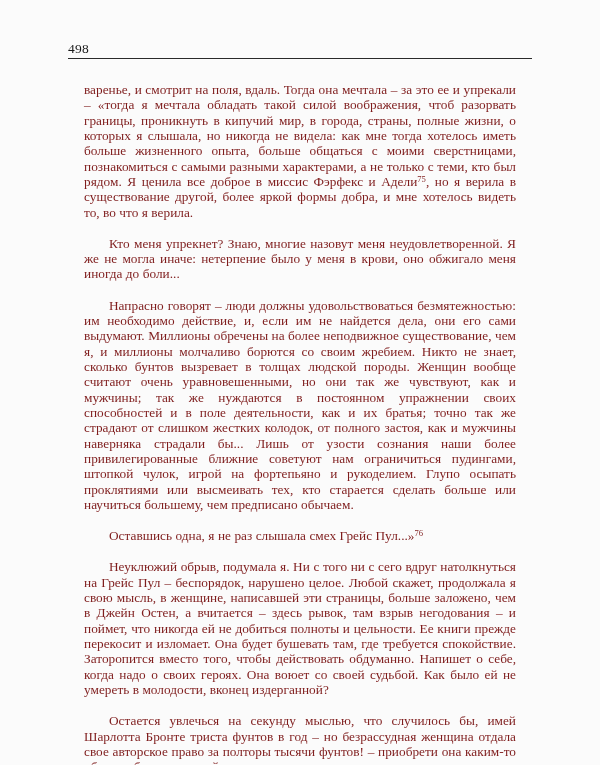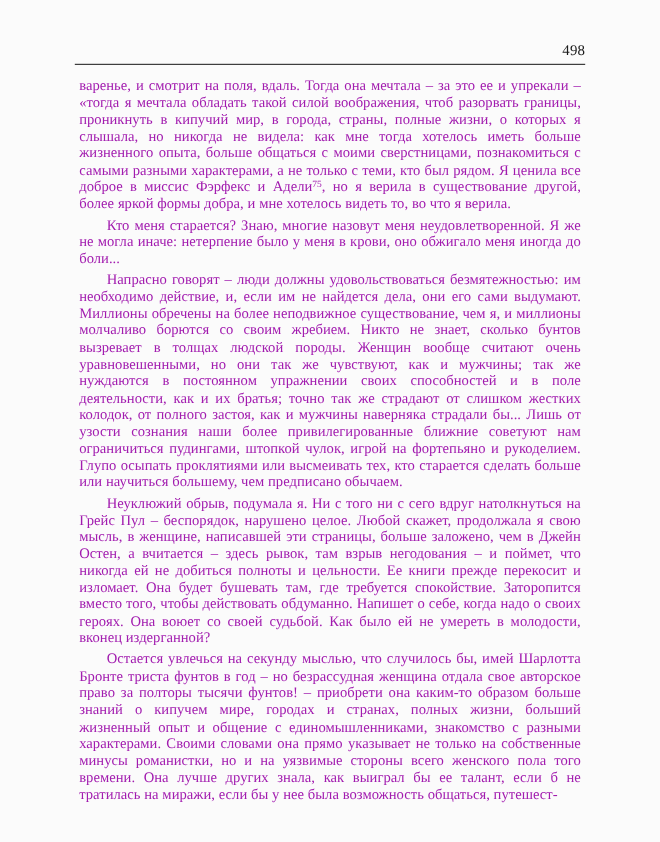--- a/index.html
+++ b/index.html
@@ -24,22 +24,21 @@
   }
 
   
   .running-head {
     position: absolute;
     left: 68px;
     top: 38px;
     width: 464px;
     height: 20px;
     display: flex;
-    align-items: flex-end;
-    flex-direction: column;
+    align-items: center;
   }
   .folio {
     font-family: "Liberation Serif", "DejaVu Serif", serif;
     font-size: 13.5px;
     line-height: 15px;
     color: #1b1b1b;
     letter-spacing: 0.2px;
     white-space: nowrap;
   }
   .head-title {
@@ -64,26 +63,26 @@
   }
 
   
   .textblock {
     position: absolute;
     left: 68px;
     top: 66px;
     width: 464px;
   }
   p {
-    margin: 4px;
+    margin: 16px;
     font-size: 13.3px;
     line-height: 15.32px;
     text-align: justify;
     text-justify: inter-word;
-    color: #a21caf;
+    color: #7f1d1d;
     hyphens: manual;
     -webkit-hyphens: manual;
     letter-spacing: 0.01px;
     word-spacing: 0.1px;
   }
   p.indent {
     text-indent: 25px;
   }
   p.noindent {
     text-indent: 0;
@@ -99,19 +98,20 @@
 
 <div class="page">
 
   <div class="running-head">
     <span class="folio">498</span>
   </div>
   <div class="head-rule"></div>
 
   <div class="textblock">
       <p class="noindent">варенье, и смотрит на поля, вдаль. Тогда она мечтала – за это ее и упрекали – «тогда я мечтала обладать такой силой воображения, чтоб разорвать границы, проникнуть в кипучий мир, в города, страны, полные жизни, о которых я слышала, но никогда не видела: как мне тогда хотелось иметь больше жизненного опыта, больше общаться с моими сверстницами, познакомиться с самыми разными характерами, а не только с теми, кто был рядом. Я ценила все доброе в миссис Фэрфекс и Адели<sup>75</sup>, но я верила в существование другой, более яркой формы добра, и мне хотелось видеть то, во что я верила.</p>
-      <p class="indent">Кто меня старается? Знаю, многие назовут меня неудовлетворенной. Я же не могла иначе: нетерпение было у меня в крови, оно обжигало меня иногда до боли...</p>
+      <p class="indent">Кто меня упрекнет? Знаю, многие назовут меня неудовлетворенной. Я же не могла иначе: нетерпение было у меня в крови, оно обжигало меня иногда до боли...</p>
       <p class="indent">Напрасно говорят – люди должны удовольствоваться безмятежностью: им необходимо действие, и, если им не найдется дела, они его сами выдумают. Миллионы обречены на более неподвижное существование, чем я, и миллионы молчаливо борются со своим жребием. Никто не знает, сколько бунтов вызревает в толщах людской породы. Женщин вообще считают очень уравновешенными, но они так же чувствуют, как и мужчины; так же нуждаются в постоянном упражнении своих способностей и в поле деятельности, как и их братья; точно так же страдают от слишком жестких колодок, от полного застоя, как и мужчины наверняка страдали бы... Лишь от узости сознания наши более привилегированные ближние советуют нам ограничиться пудингами, штопкой чулок, игрой на фортепьяно и рукоделием. Глупо осыпать проклятиями или высмеивать тех, кто старается сделать больше или научиться большему, чем предписано обычаем.</p>
+      <p class="indent">Оставшись одна, я не раз слышала смех Грейс Пул...»<sup>76</sup></p>
       <p class="indent">Неуклюжий обрыв, подумала я. Ни с того ни с сего вдруг натолкнуться на Грейс Пул – беспорядок, нарушено целое. Любой скажет, продолжала я свою мысль, в женщине, написавшей эти страницы, больше заложено, чем в Джейн Остен, а вчитается –  здесь рывок, там взрыв негодования – и поймет, что никогда ей не добиться полноты и цельности. Ее книги прежде перекосит и изломает. Она будет бушевать там, где требуется спокойствие. Заторопится вместо того, чтобы действовать обдуманно. Напишет о себе, когда надо о своих героях. Она воюет со своей судьбой. Как было ей не умереть в молодости, вконец издерганной?</p>
       <p class="indent">Остается увлечься на секунду мыслью, что случилось бы, имей Шарлотта Бронте триста фунтов в год – но безрассудная женщина отдала свое авторское право за полторы тысячи фунтов! – приобрети она каким-то образом больше знаний о кипучем мире, городах и странах, полных жизни, больший жизненный опыт и общение с единомышленниками, знакомство с разными характерами. Своими словами она прямо указывает не только на собственные минусы романистки, но и на уязвимые стороны всего женского пола того времени. Она лучше других знала, как выиграл бы ее талант, если б не тратилась на миражи, если бы у нее была возможность общаться, путешест-</p>
     </div>
 
 </div>
 
 </body></html>

